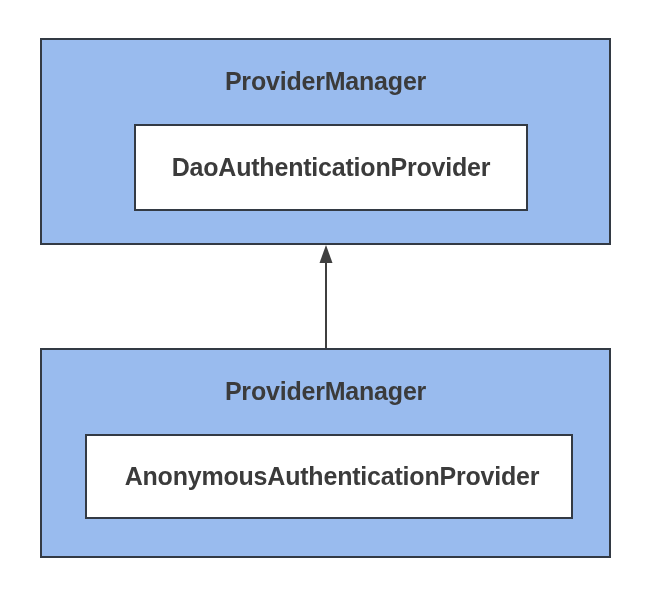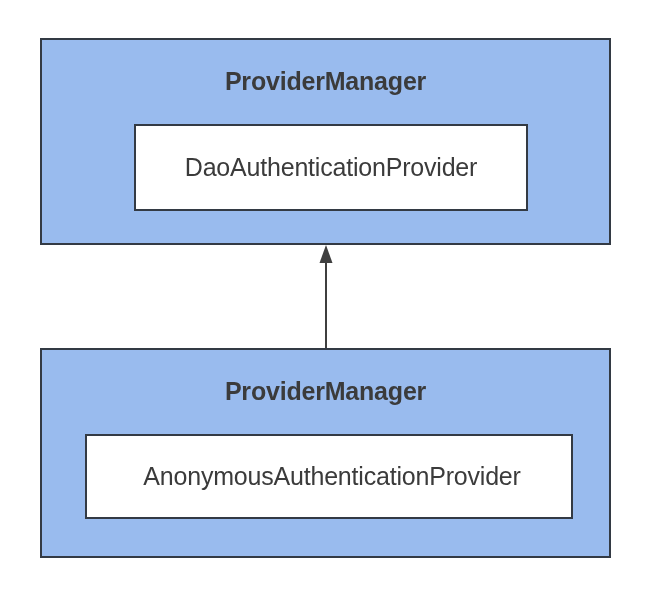--- a/index.html
+++ b/index.html
@@ -63,21 +63,21 @@
   }
   .inner-box-bottom {
     left: 43px;
     top: 84px;
     width: 488px;
     height: 85px;
     padding-left: 6px;
   }
   .inner-label {
     font-size: 25px;
-    font-weight: 400;
+    font-weight: 700;
     letter-spacing: -0.2px;
     color: var(--text-color, #3b3b3b);
     white-space: nowrap;
   }
   .edge {
     position: absolute;
     left: 315px;
     top: 244px;
     width: 22px;
     height: 106px;

